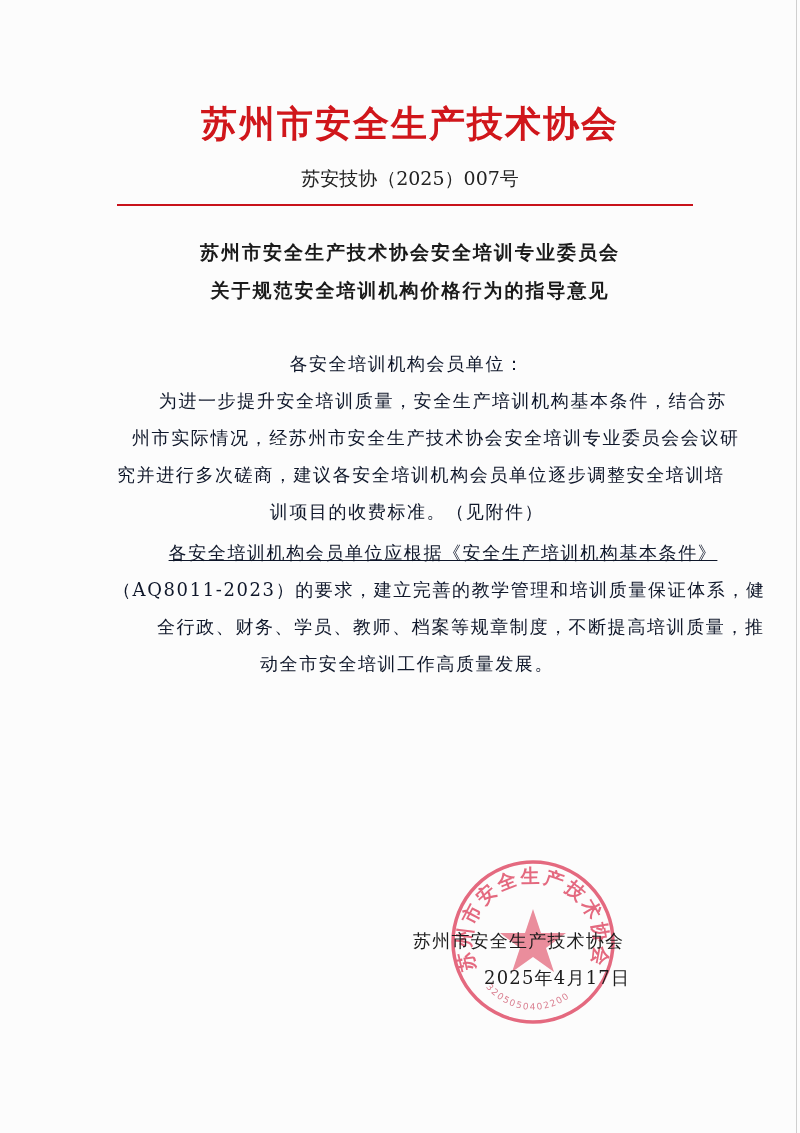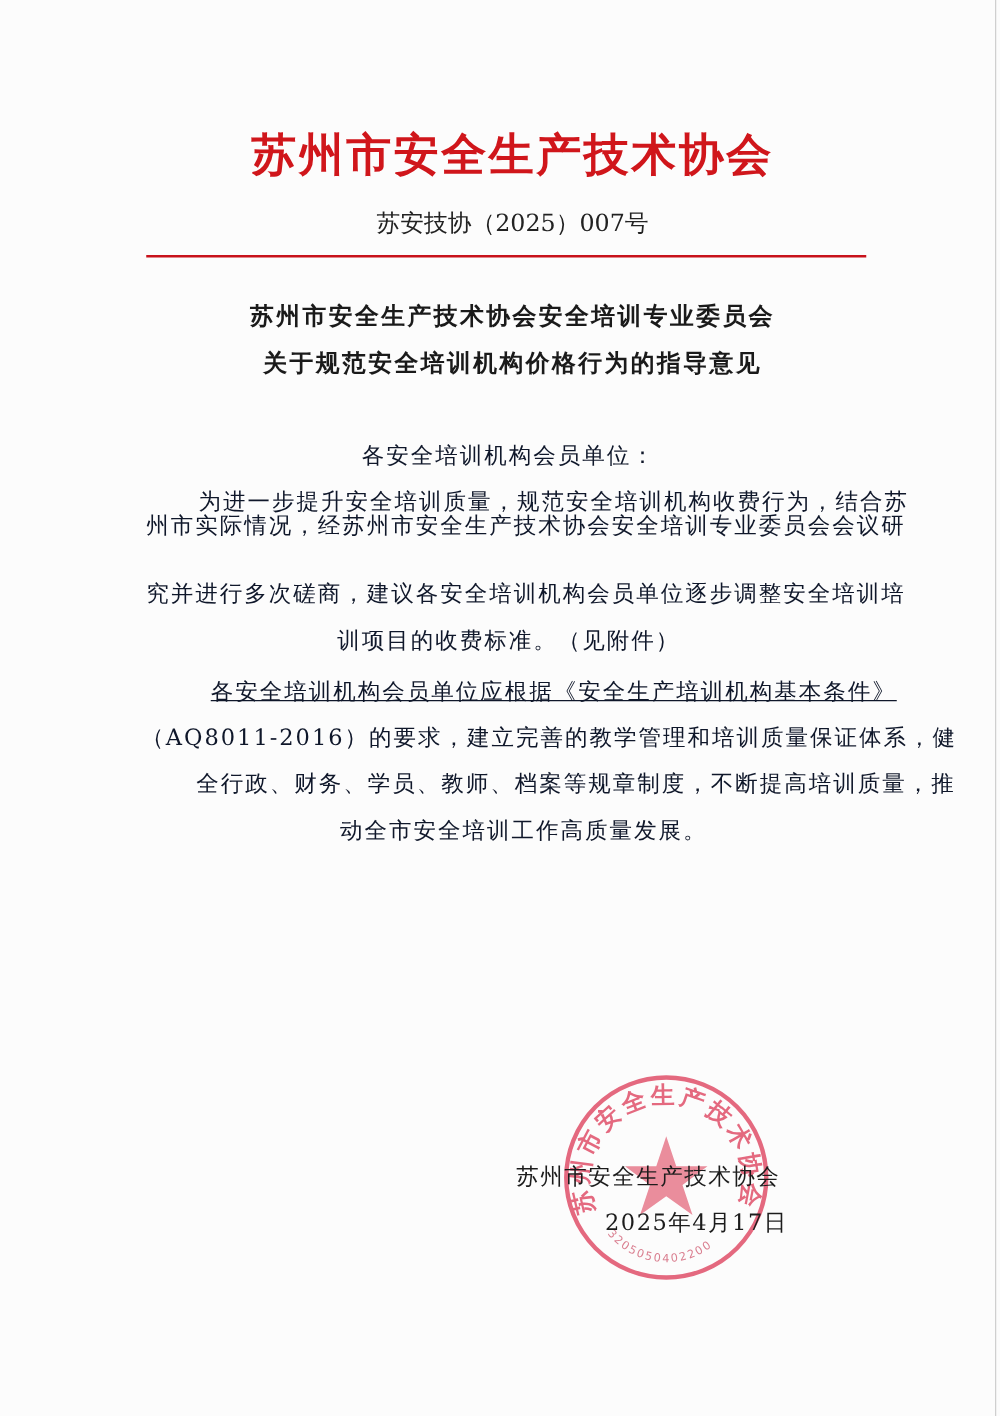--- a/index.html
+++ b/index.html
@@ -53,29 +53,29 @@
 
 <div class="org-title">苏州市安全生产技术协会</div>
 <div class="doc-number">苏安技协（2025）007号</div>
 <div class="red-rule"></div>
 
 <div class="doc-title title-1">苏州市安全生产技术协会安全培训专业委员会</div>
 <div class="doc-title title-2">关于规范安全培训机构价格行为的指导意见</div>
 
 <div class="body-line" style="top:352px;">各安全培训机构会员单位：</div>
 
-<div class="body-line" style="top:389px; left:153px;">为进一步提升安全培训质量，规范安全培训机构收费行为，结合苏</div>
-<div class="body-line" style="top:408px;">州市实际情况，经苏州市安全生产技术协会安全培训专业委员会会议研</div>
+<div class="body-line" style="top:389px; left:153px;">为进一步提升安全培训质量，安全生产培训机构基本条件，结合苏</div>
+<div class="body-line" style="top:426px;margin-left:15px;">州市实际情况，经苏州市安全生产技术协会安全培训专业委员会会议研</div>
 <div class="body-line" style="top:463px;">究并进行多次磋商，建议各安全培训机构会员单位逐步调整安全培训培</div>
 <div class="body-line" style="top:500px;">训项目的收费标准。（见附件）</div>
 
 <div class="body-line" style="top:541px; left:153px;text-decoration:underline;">各安全培训机构会员单位应根据《安全生产培训机构基本条件》</div>
-<div class="body-line" style="top:578px; left:113px;">（AQ8011-2016）的要求，建立完善的教学管理和培训质量保证体系，健</div>
+<div class="body-line" style="top:578px; left:113px;">（AQ8011-2023）的要求，建立完善的教学管理和培训质量保证体系，健</div>
 <div class="body-line" style="top:615px;margin-left:40px;">全行政、财务、学员、教师、档案等规章制度，不断提高培训质量，推</div>
-<div class="body-line" style="top:652px;margin-left:12px;">动全市安全培训工作高质量发展。</div>
+<div class="body-line" style="top:652px;">动全市安全培训工作高质量发展。</div>
 
 <svg class="stamp" viewBox="0 0 170 170">
   <defs>
     <path id="sealArc" d="M 28 112 A 62 62 0 1 1 142 112"></path>
     <path id="codeArc" d="M 38 130 A 60 60 0 0 0 132 130"></path>
   </defs>
   <circle cx="85" cy="85" r="80" fill="none" stroke="#e0506a" stroke-width="3.5"></circle>
   <text font-family="DejaVu Serif, serif" font-size="19" font-weight="bold" fill="#e0506a" letter-spacing="3">
     <textPath href="#sealArc">苏州市安全生产技术协会</textPath>
   </text>

